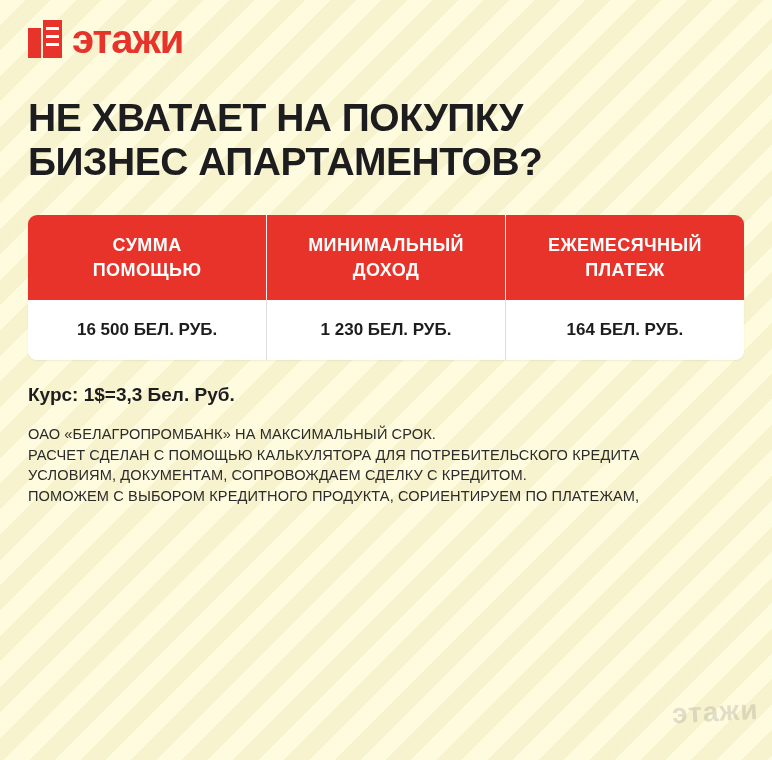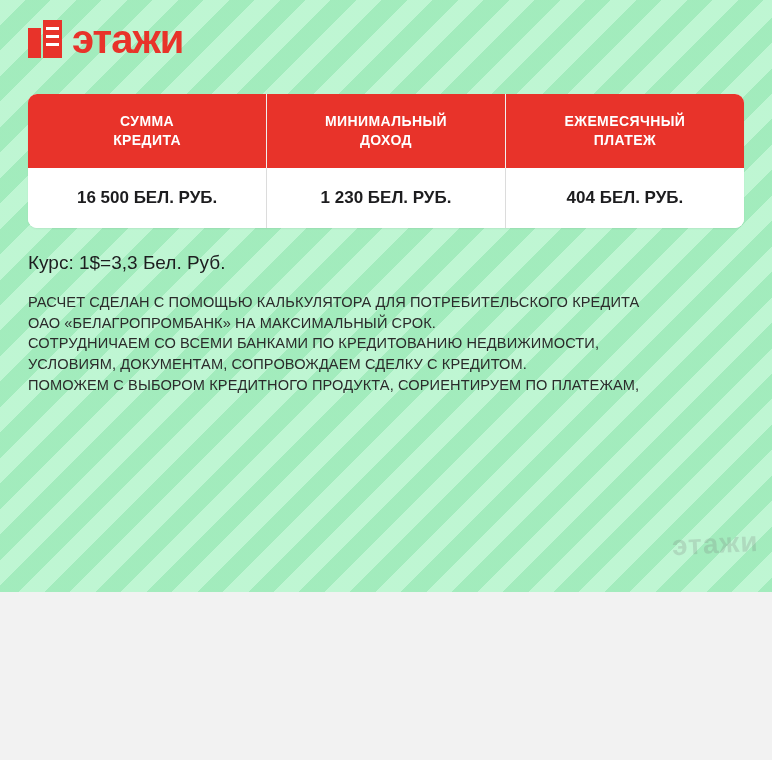--- a/index.html
+++ b/index.html
@@ -10,22 +10,22 @@
     width: 772px;
     height: 760px;
     background: #f2f2f2;
     font-family: "Liberation Sans", sans-serif;
     overflow: hidden;
     position: relative;
   }
   .page {
     position: relative;
     width: 772px;
-    height: 592px;
-    background: #86efac;
+    height: 760px;
+    background: #fef9c3;
     box-sizing: border-box;
     overflow: hidden;
   }
   
   .bg-texture {
     position: absolute;
     inset: 0;
     background:
       repeating-linear-gradient(135deg, rgba(255,255,255,0.85) 0px, rgba(255,255,255,0.85) 18px, rgba(228,228,228,0.55) 18px, rgba(228,228,228,0.55) 36px);
     opacity: 0.55;
@@ -97,21 +97,21 @@
     box-shadow: 0 1px 2px rgba(0,0,0,0.06);
   }
   table.credit-table {
     border-collapse: collapse;
     width: 100%;
     table-layout: fixed;
   }
   table.credit-table thead th {
     background: #e8332a;
     color: #ffffff;
-    font-size: 14px;
+    font-size: 18px;
     font-weight: bold;
     letter-spacing: 0.4px;
     padding: 18px 6px;
     line-height: 1.35;
     border-right: 1px solid #f0f0f0;
   }
   table.credit-table thead th:last-child { border-right: none; margin-left: 44px; }
   table.credit-table tbody td {
     background: #ffffff;
     color: #1d1d1f;
@@ -122,21 +122,21 @@
     border-right: 1px solid #dcdcdc;
     border-bottom: 1px solid #dcdcdc;
   }
   table.credit-table tbody td:last-child { border-right: none; }
   table.credit-table tbody tr:last-child td { border-bottom: none; }
 
   .rate-line {
     position: relative;
     margin: 24px 28px 0 28px;
     font-size: 19px;
-    font-weight: normal;
+    font-weight: bold;
     color: #1d1d1f;
   }
 
   .disclaimer {
     position: relative;
     margin: 18px 28px 0 28px;
     font-size: 14.6px;
     line-height: 1.42;
     color: #2b2b2b;
     letter-spacing: 0.1px;
@@ -166,53 +166,56 @@
     <div class="logo-mark">
       <div class="b1"></div>
       <div class="b2"></div>
       <div class="w1"></div>
       <div class="w2"></div>
       <div class="w3"></div>
     </div>
     <div class="logo-text">этажи</div>
   </div>
 
+  <div class="headline">
+    <span class="l1">НЕ ХВАТАЕТ НА ПОКУПКУ</span>
+    <span class="l2">БИЗНЕС АПАРТАМЕНТОВ?</span>
+  </div>
 
   <div class="table-wrap">
     <table class="credit-table">
       <thead>
         <tr>
           <th>
             <span>СУММА</span><br>
-            <span>КРЕДИТА</span>
+            <span>ПОМОЩЬЮ</span>
           </th>
           <th>
             <span>МИНИМАЛЬНЫЙ</span><br>
             <span>ДОХОД</span>
           </th>
           <th>
             <span>ЕЖЕМЕСЯЧНЫЙ</span><br>
             <span>ПЛАТЕЖ</span>
           </th>
         </tr>
       </thead>
       <tbody>
         <tr>
           <td>16 500 БЕЛ. РУБ.</td>
           <td>1 230 БЕЛ. РУБ.</td>
-          <td>404 БЕЛ. РУБ.</td>
+          <td>164 БЕЛ. РУБ.</td>
         </tr>
       </tbody>
     </table>
   </div>
 
   <div class="rate-line">Курс: 1$=3,3 Бел. Руб.</div>
 
   <div class="disclaimer">
+    <p>ОАО «БЕЛАГРОПРОМБАНК» НА МАКСИМАЛЬНЫЙ СРОК.</p>
     <p>РАСЧЕТ СДЕЛАН С ПОМОЩЬЮ КАЛЬКУЛЯТОРА ДЛЯ ПОТРЕБИТЕЛЬСКОГО КРЕДИТА</p>
-    <p>ОАО «БЕЛАГРОПРОМБАНК» НА МАКСИМАЛЬНЫЙ СРОК.</p>
-    <p>СОТРУДНИЧАЕМ СО ВСЕМИ БАНКАМИ ПО КРЕДИТОВАНИЮ НЕДВИЖИМОСТИ,</p>
     <p>УСЛОВИЯМ, ДОКУМЕНТАМ, СОПРОВОЖДАЕМ СДЕЛКУ С КРЕДИТОМ.</p>
     <p>ПОМОЖЕМ С ВЫБОРОМ КРЕДИТНОГО ПРОДУКТА, СОРИЕНТИРУЕМ ПО ПЛАТЕЖАМ,</p>
   </div>
 
   <div class="watermark">этажи</div>
 </div>
 
 </body></html>

